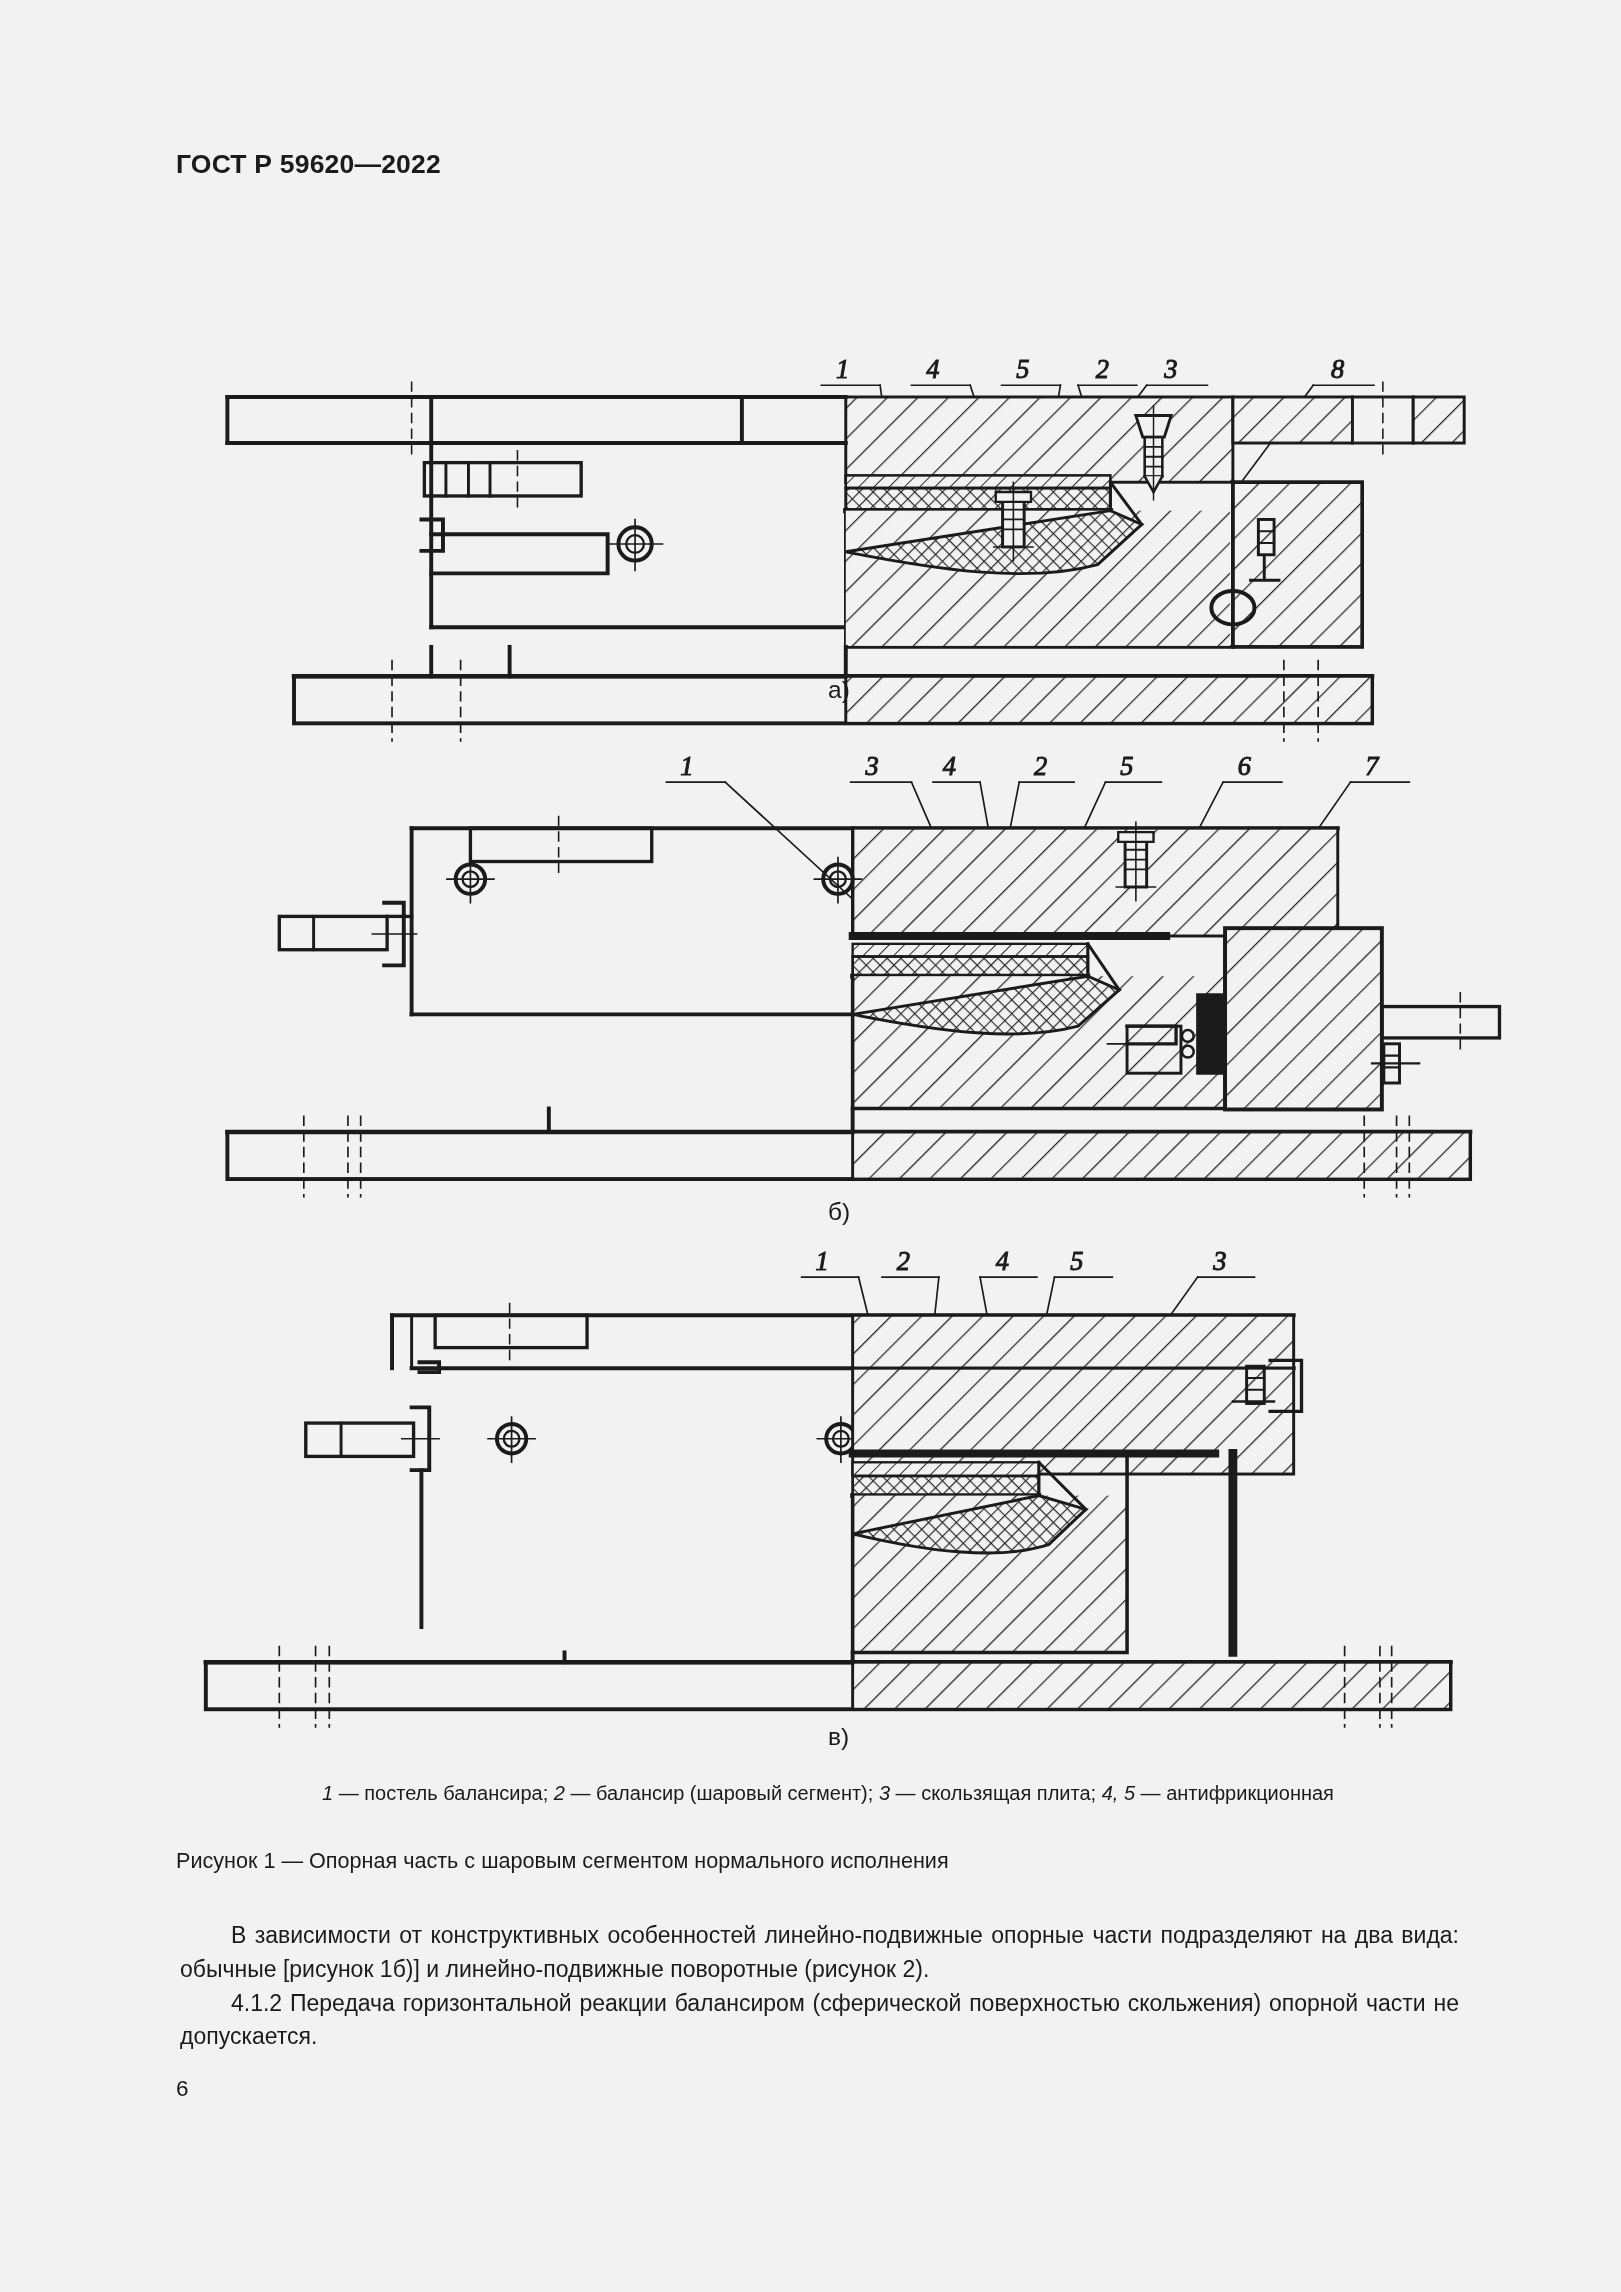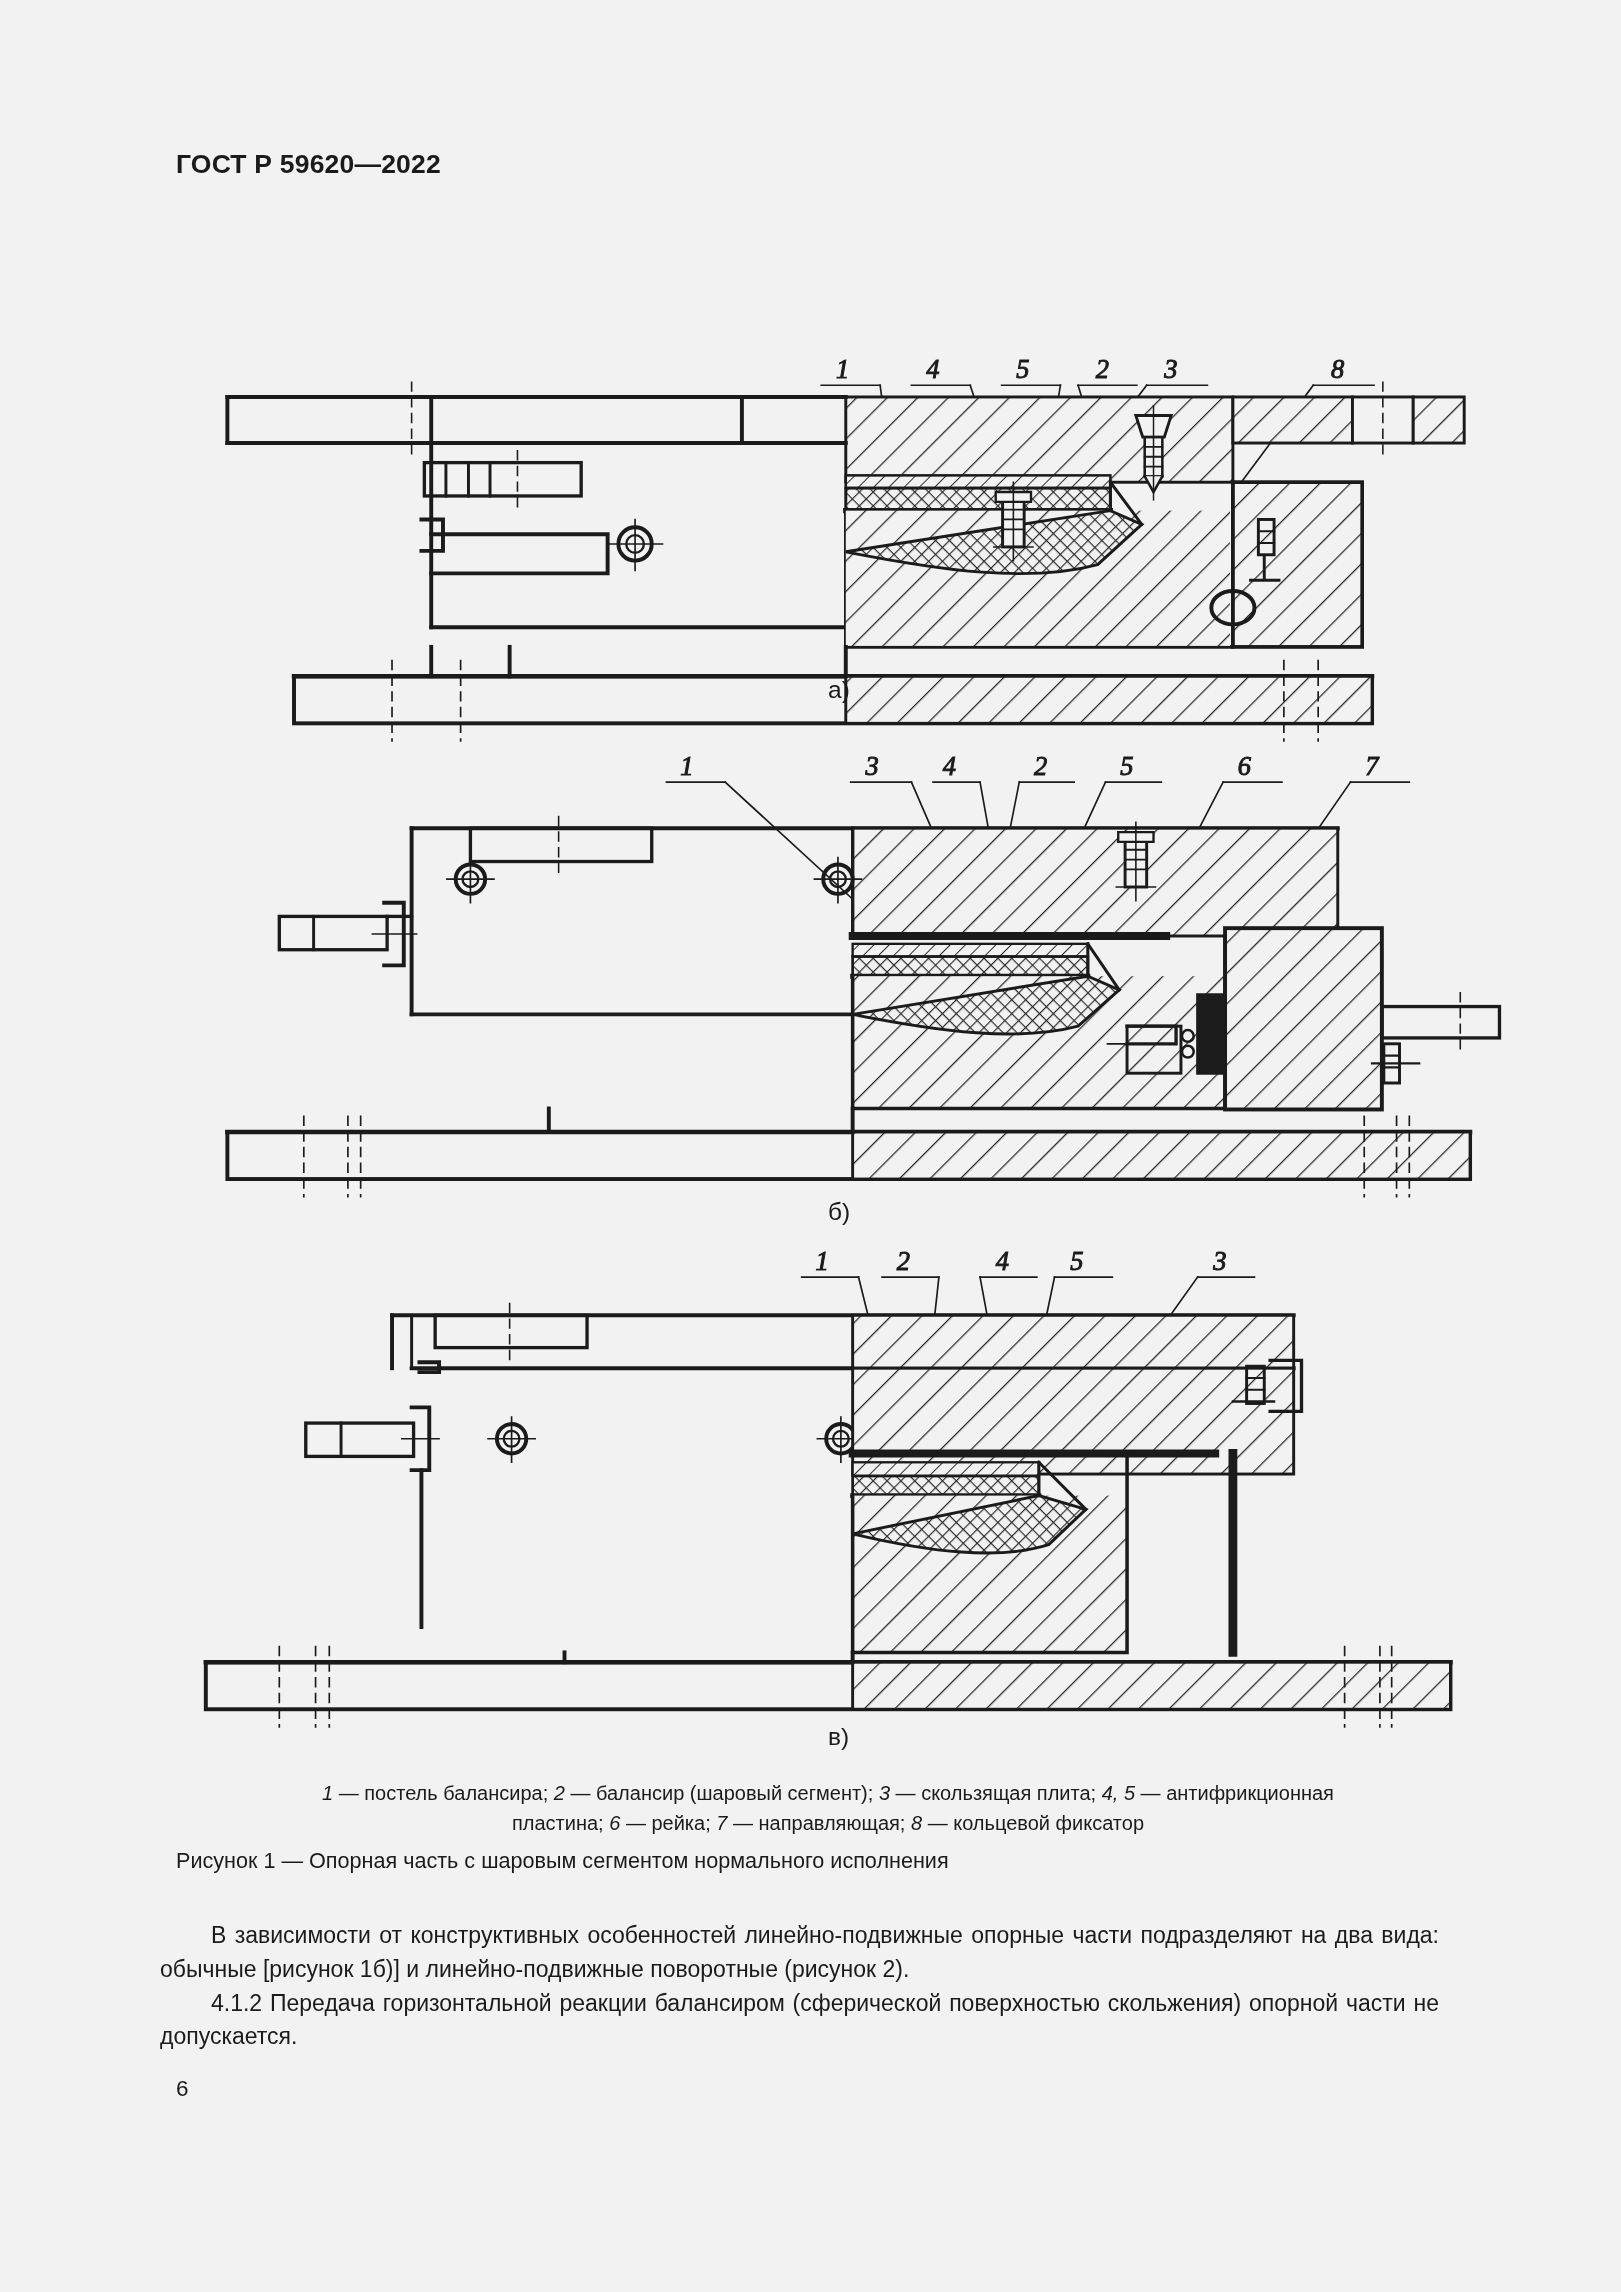--- a/index.html
+++ b/index.html
@@ -31,21 +31,21 @@
     text-align:center; font-size:20px; line-height:1.5; color:#1b1b1b;
   }
   .legend i{font-style:italic;}
 
   .fig-caption{
     position:absolute; left:176px; top:1848px; width:1274px;
     font-size:21.6px; color:#1b1b1b;
   }
 
   .body-text{
-    position:absolute; left:160px; top:1919px; width:1279px;
+    position:absolute; left:180px; top:1919px; width:1279px;
     font-size:23px; line-height:1.47; color:#1b1b1b;
     text-align:justify;
   }
   .body-text p{margin:0;}
   .body-text p.indent{text-indent:51px;}
   .page-number{
     position:absolute; left:176px; top:2076px;
     font-size:22.5px; color:#1b1b1b;
   }
   svg{display:block;}
@@ -335,21 +335,20 @@
       </g>
     </svg>
 
     <div class="panel-label" style="left:828px;top:490px;">а)</div>
     <div class="panel-label" style="left:828px;top:1012px;">б)</div>
     <div class="panel-label" style="left:828px;top:1537px;">в)</div>
   </div>
 
   <div class="legend">
     <div><i>1</i> — постель балансира; <i>2</i> — балансир (шаровый сегмент); <i>3</i> — скользящая плита; <i>4, 5</i> — антифрикционная</div>
-    <div>пластина; <i>6</i> — рейка; <i>7</i> — направляющая; <i>8</i> — кольцевой фиксатор</div>
   </div>
 
   <div class="fig-caption">Рисунок 1 — Опорная часть с шаровым сегментом нормального исполнения</div>
 
   <div class="body-text">
     <p class="indent">В зависимости от конструктивных особенностей линейно-подвижные опорные части подразделяют на два вида: обычные [рисунок 1б)] и линейно-подвижные поворотные (рисунок 2).</p>
     <p class="indent">4.1.2 Передача горизонтальной реакции балансиром (сферической поверхностью скольжения) опорной части не допускается.</p>
   </div>
 
   <div class="page-number">6</div>

